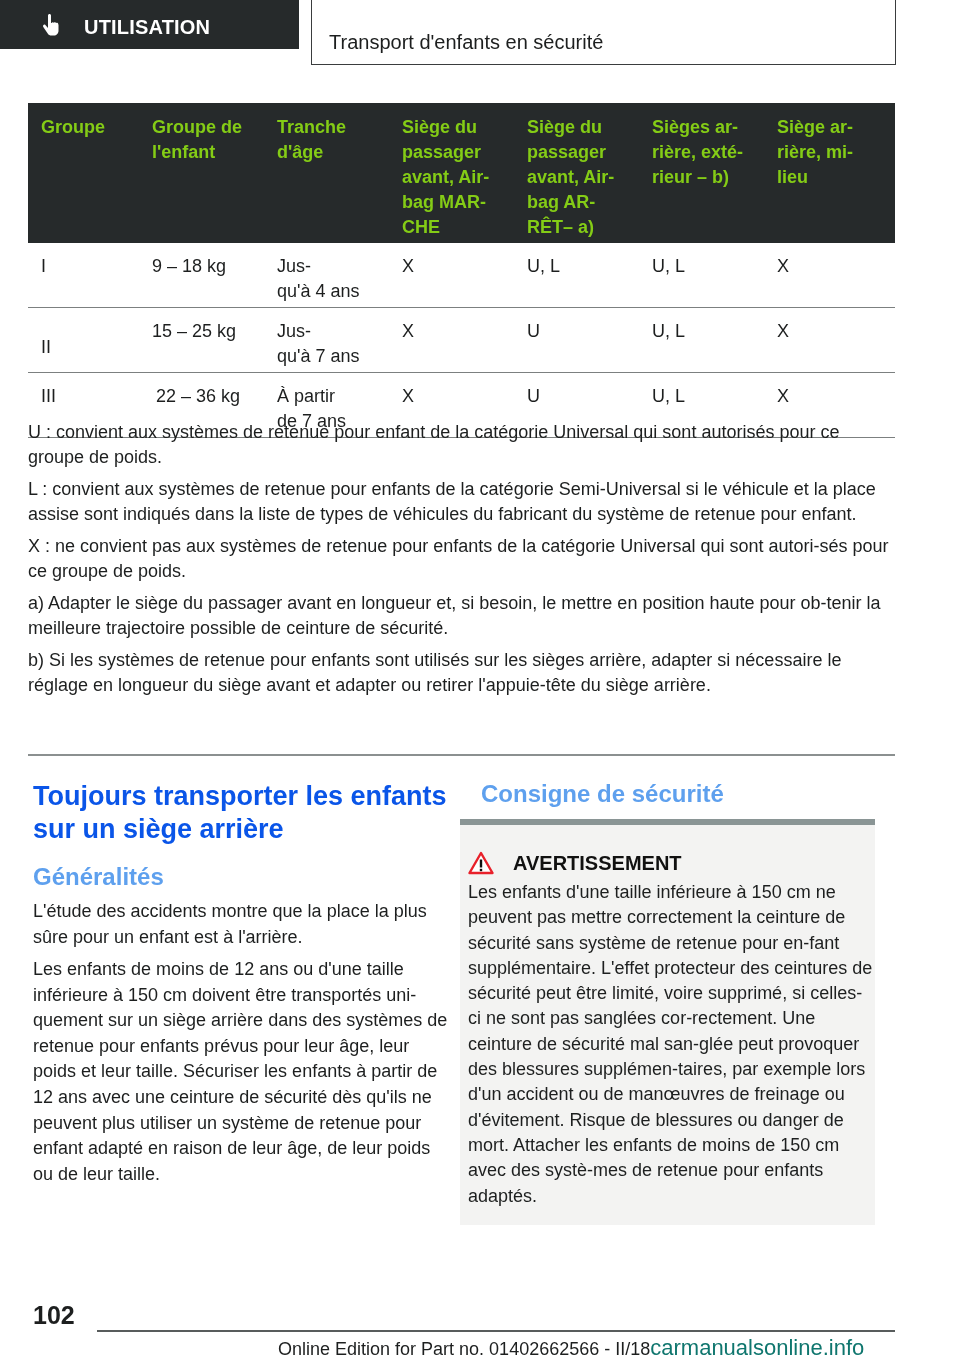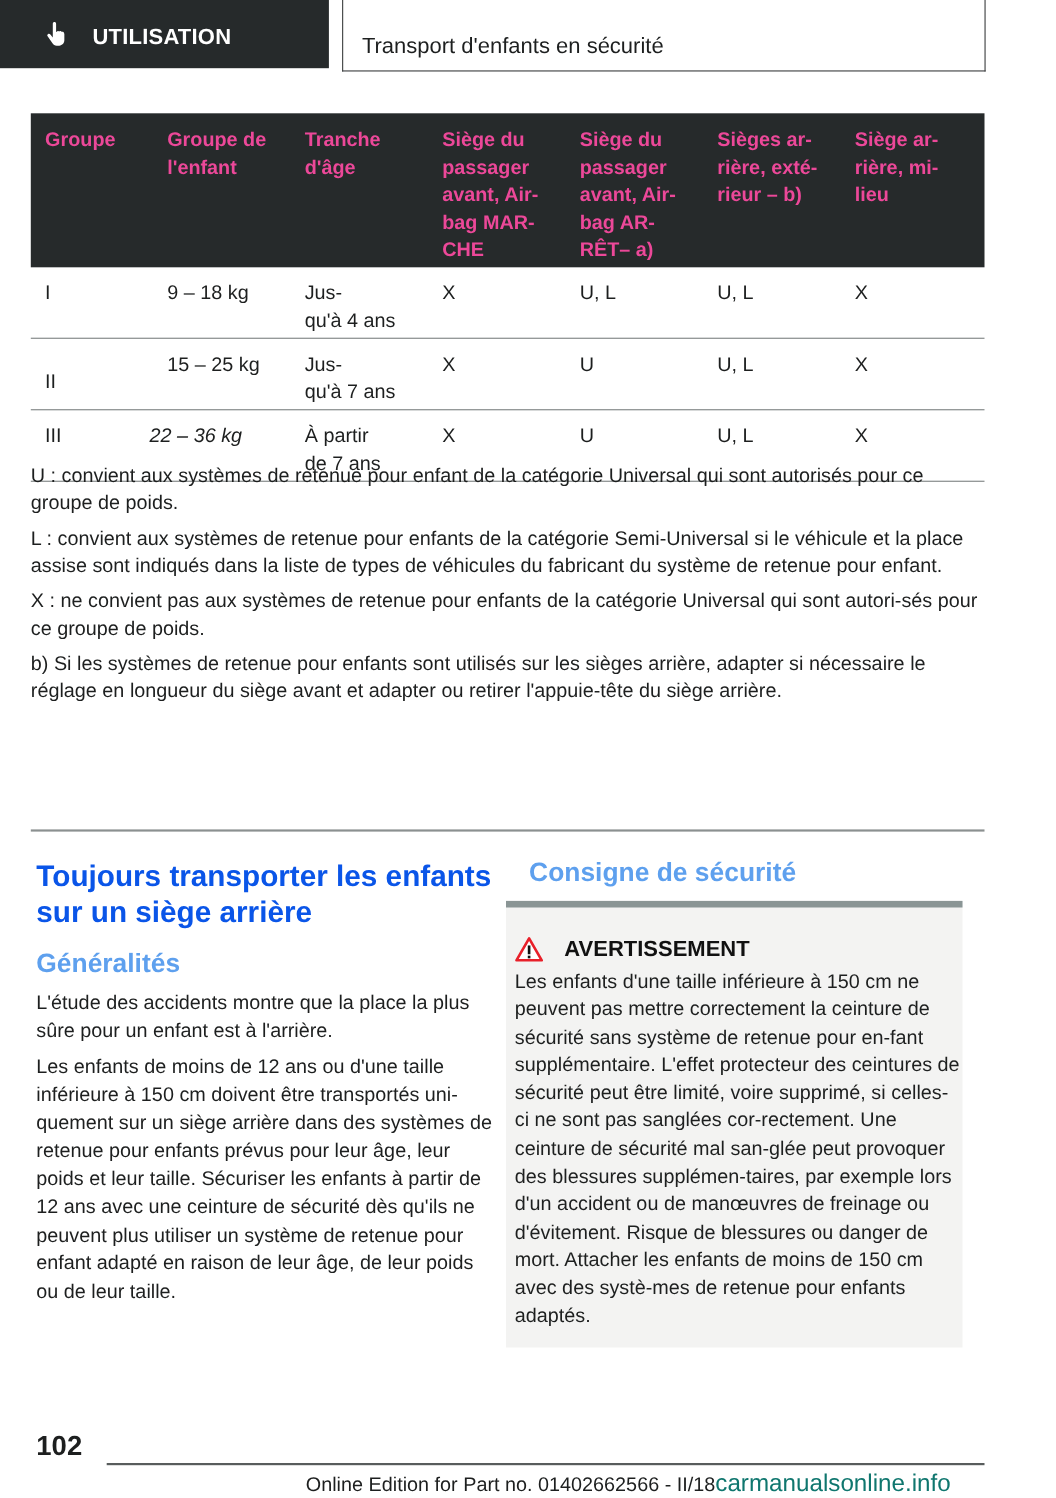--- a/index.html
+++ b/index.html
@@ -1,26 +1,26 @@
 <!DOCTYPE html>
 <html><head>
   <meta charset="utf-8">
   <style>
     * { box-sizing: border-box; margin: 0; padding: 0; }
     html, body { width: 960px; height: 1362px; background: #ffffff; overflow: hidden; }
     body { position: relative; font-family: "Liberation Sans", sans-serif; color: #1d1f1f; }
 
-    .hdr-dark { position: absolute; left: 0; top: 0; width: 299px; height: 62px; background: #262a2b; display: flex; align-items: center; padding-left: 40px; }
+    .hdr-dark { position: absolute; left: 0; top: 0; width: 299px; height: 49px; background: #262a2b; display: flex; align-items: center; padding-left: 40px; }
     .hdr-dark .hand { width: 24px; height: 24px; margin-right: 20px; }
     .hdr-dark .lbl { color: #ffffff; font-weight: bold; font-size: 20px; letter-spacing: 0.2px; margin-top: 6px; }
     .hdr-title { position: absolute; left: 311px; top: -2px; width: 585px; height: 67px; border: 1.5px solid #3a3d3e; border-top: none; display: flex; align-items: flex-end; padding: 0 0 10px 17px; font-size: 20px; color: #1d1f1f; }
 
     .tbl { position: absolute; left: 28px; top: 103px; width: 867px; }
     .thead { background: #262a2b; height: 140px; position: relative; }
-    .th { position: absolute; top: 12px; color: #ec4899; font-weight: bold; font-size: 18px; line-height: 25px; }
+    .th { position: absolute; top: 12px; color: #84cc16; font-weight: bold; font-size: 18px; line-height: 25px; }
     .trow { position: relative; height: 65px; border-bottom: 1.5px solid #7c8080; }
     .td { position: absolute; top: 11px; font-size: 18px; line-height: 25px; color: #1d1f1f; }
 
     .notes { position: absolute; left: 28px; top: 420px; width: 867px; font-size: 18px; line-height: 25px; color: #1d1f1f; }
     .notes p { margin-bottom: 7px; }
     .notes-rule { position: absolute; left: 28px; top: 754px; width: 867px; height: 2px; background: #8b9090; }
 
     .h1 { position: absolute; left: 33px; top: 780px; width: 420px; font-size: 27px; line-height: 33px; font-weight: bold; color: #0a55e8; }
     .h2 { position: absolute; left: 33px; top: 863px; font-size: 24px; font-weight: bold; color: #5ea0ee; }
     .para { position: absolute; left: 33px; width: 420px; font-size: 18px; line-height: 25.6px; color: #1d1f1f; }
@@ -88,34 +88,35 @@
     <div class="td" style="left:124px;">15 – 25 kg</div>
     <div class="td" style="left:249px;white-space:pre-line;">Jus-
 qu'à 7 ans</div>
     <div class="td" style="left:374px;">X</div>
     <div class="td" style="left:499px;">U</div>
     <div class="td" style="left:624px;">U, L</div>
     <div class="td" style="left:749px;">X</div>
   </div>
   <div class="trow">
     <div class="td" style="left:13px;">III</div>
-    <div class="td" style="left:108px;font-style:italic;">22 – 36 kg</div>
+    <div class="td" style="left:128px;">22 – 36 kg</div>
     <div class="td" style="left:249px;white-space:pre-line;">À partir
 de 7 ans</div>
     <div class="td" style="left:374px;">X</div>
     <div class="td" style="left:499px;">U</div>
     <div class="td" style="left:624px;">U, L</div>
     <div class="td" style="left:749px;">X</div>
   </div>
 </div>
 
 <div class="notes">
   <p>U : convient aux systèmes de retenue pour enfant de la catégorie Universal qui sont autorisés pour ce groupe de poids.</p>
   <p>L : convient aux systèmes de retenue pour enfants de la catégorie Semi-Universal si le véhicule et la place assise sont indiqués dans la liste de types de véhicules du fabricant du système de retenue pour enfant.</p>
   <p>X : ne convient pas aux systèmes de retenue pour enfants de la catégorie Universal qui sont autori-sés pour ce groupe de poids.</p>
+  <p>a) Adapter le siège du passager avant en longueur et, si besoin, le mettre en position haute pour ob-tenir la meilleure trajectoire possible de ceinture de sécurité.</p>
   <p>b) Si les systèmes de retenue pour enfants sont utilisés sur les sièges arrière, adapter si nécessaire le réglage en longueur du siège avant et adapter ou retirer l'appuie-tête du siège arrière.</p>
 </div>
 <div class="notes-rule"></div>
 
 <div class="h1">Toujours transporter les enfants sur un siège arrière</div>
 <div class="h2">Généralités</div>
 <div class="para" style="top:899px;">L'étude des accidents montre que la place la plus sûre pour un enfant est à l'arrière.</div>
 <div class="para" style="top:957px;">Les enfants de moins de 12 ans ou d'une taille inférieure à 150 cm doivent être transportés uni-quement sur un siège arrière dans des systèmes de retenue pour enfants prévus pour leur âge, leur poids et leur taille. Sécuriser les enfants à partir de 12 ans avec une ceinture de sécurité dès qu'ils ne peuvent plus utiliser un système de retenue pour enfant adapté en raison de leur âge, de leur poids ou de leur taille.</div>
 
 <div class="h2r">Consigne de sécurité</div>

